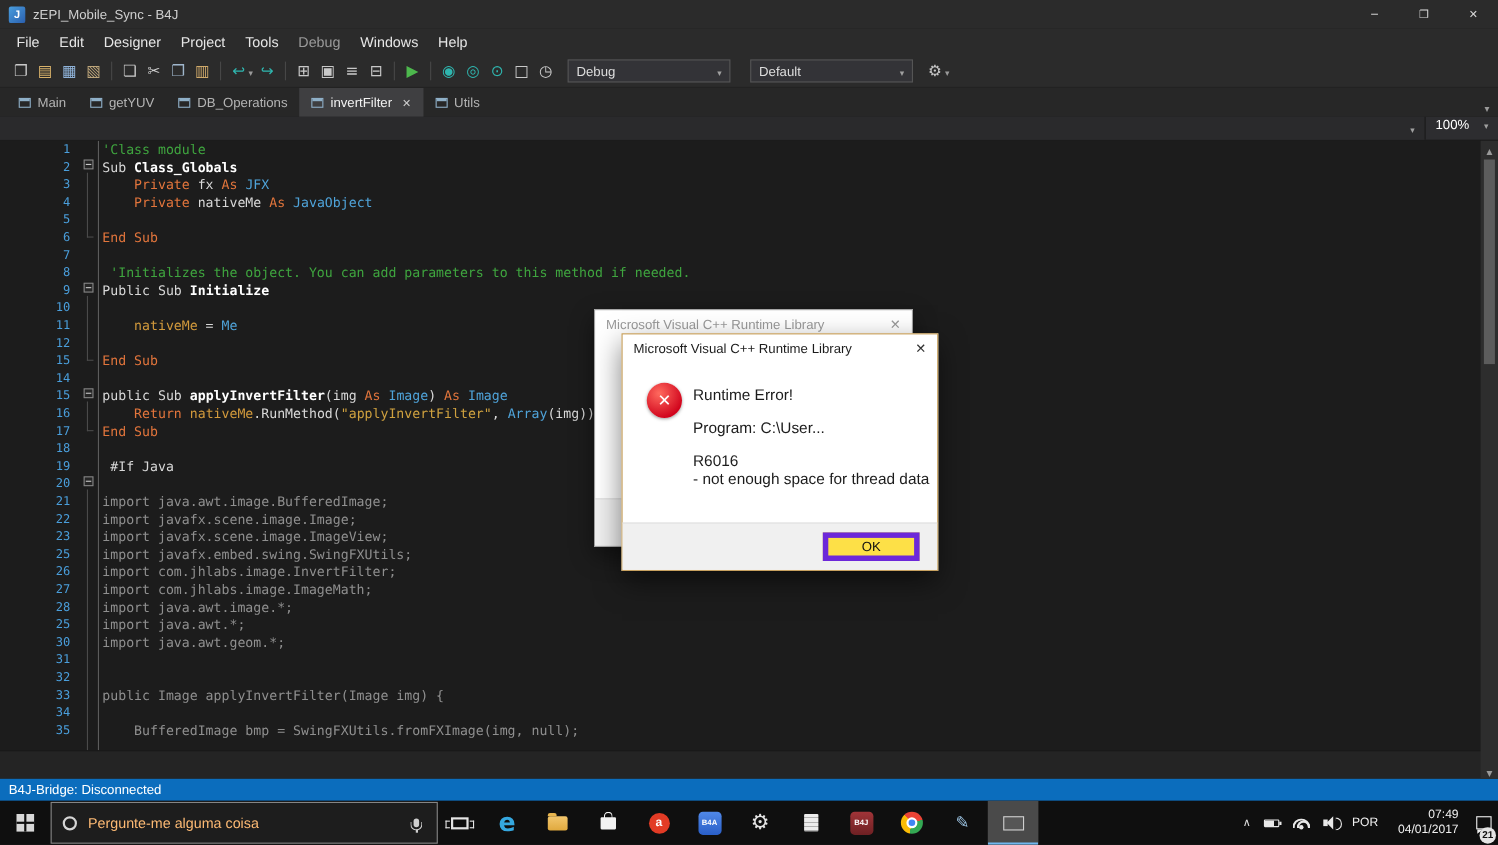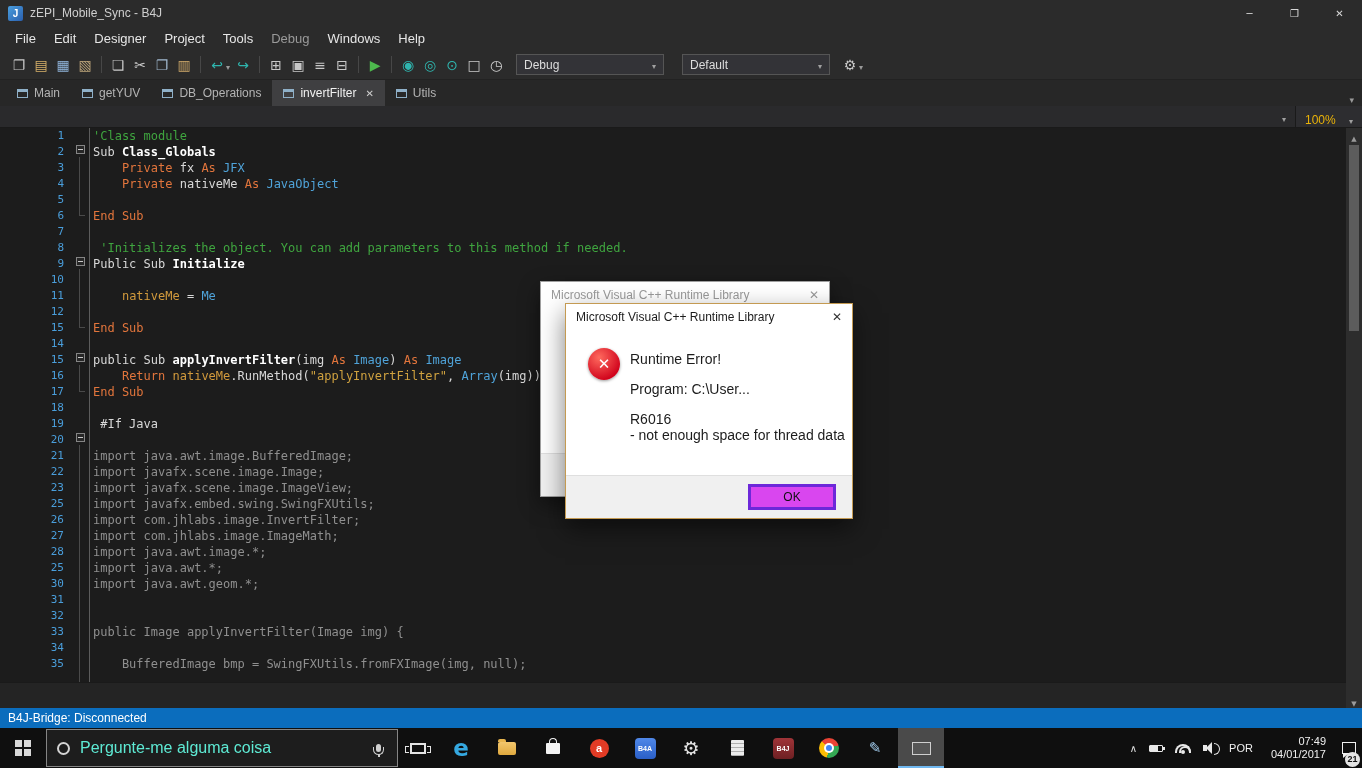--- a/index.html
+++ b/index.html
@@ -46,22 +46,22 @@
   .tab-ico::before{content:"";position:absolute;top:0;left:0;right:0;height:2px;background:#8fb0c8}
   .tab-close{margin-left:3px}
   .tab-close::before{content:"✕";color:#cfcfcf;font-size:10px}
   .tab-overflow{position:absolute;right:8px;top:9px}
   .tab-overflow::before{content:"▾";color:#9a9a9a;font-size:9px}
 
   
   .navbar{height:22px;background:#2d2d30;border-bottom:1px solid #1a1a1a;display:flex}
   .nav-combo{flex:1;border-right:1px solid #1a1a1a;display:flex;align-items:center;
     justify-content:flex-end;padding-right:9px;background:#2a2a2c}
-  .zoom{width:66px;display:flex;align-items:flex-end;justify-content:space-between;
-    padding:0 9px;color:#eab308;font-size:12px}
+  .zoom{width:66px;display:flex;align-items:flex-start;justify-content:space-between;
+    padding:0 9px;color:#ffffff;font-size:12px}
 
   
   .editor{position:relative;height:554px;background:#1c1c1c;overflow:hidden}
   .codewrap{position:absolute;top:0;left:0;right:16px;bottom:0;overflow:hidden}
   .codewrap::before{content:"";position:absolute;left:89px;top:0;bottom:0;width:1px;background:#5c5c5c}
   .cl{display:flex;height:16px;white-space:pre;
     font-family:"DejaVu Sans Mono",monospace;font-size:12px;line-height:16px}
   .ln{flex:0 0 70px;text-align:right;padding-right:6px;color:#4a9edb;font-size:11px}
   .fd{flex:0 0 20px;text-align:center}
   .fdbox{display:inline-block;width:9px;height:9px;border:1px solid #858585;
@@ -90,21 +90,21 @@
 
   
   .taskbar{height:40px;background:#0f0f0f;display:flex;align-items:center;position:relative}
   .start{width:46px;height:40px;display:flex;align-items:center;justify-content:center}
   .win-logo{width:16px;height:16px;
     background:linear-gradient(#0f0f0f,#0f0f0f) 50% 0/2px 100% no-repeat,
                linear-gradient(#0f0f0f,#0f0f0f) 0 50%/100% 2px no-repeat,#d8d8d8}
   .search{width:352px;height:38px;border:1px solid #858585;background:#1d1d1d;
     display:flex;align-items:center;gap:10px;padding:0 10px}
   .cring{width:13px;height:13px;border:2px solid #d4d4d4;border-radius:50%;flex:0 0 auto}
-  .search-text{color:#5eead4;font-size:16px;flex:1}
+  .search-text{color:#fdba74;font-size:13px;flex:1}
   .mic{position:relative;width:5px;height:8px;background:#cfcfcf;border-radius:3px;margin-right:6px}
   .mic::before{content:"";position:absolute;left:-3px;top:3px;width:9px;height:7px;
     border:1.5px solid #cfcfcf;border-top:none;border-radius:0 0 7px 7px}
   .mic::after{content:"";position:absolute;left:1.5px;bottom:-5px;width:2px;height:3px;background:#cfcfcf}
   .tb-slot{width:40px;height:40px;display:flex;align-items:center;justify-content:center}
   .tview{width:16px;height:11px;border:2px solid #e4e4e4;position:relative}
   .tview::before{content:"";position:absolute;left:-7px;top:1px;width:3px;height:5px;
     border:1px solid #e4e4e4;border-right:none}
   .tview::after{content:"";position:absolute;right:-7px;top:1px;width:3px;height:5px;
     border:1px solid #e4e4e4;border-left:none}
@@ -175,22 +175,22 @@
   .dlg-x.inactive::before{color:#9a9a9a}
   .err-ico{position:absolute;left:22px;top:44px;width:32px;height:32px;border-radius:50%;
     background:radial-gradient(circle at 35% 30%,#ff6a5e,#d0021b 75%);
     box-shadow:0 1px 3px rgba(0,0,0,.4);display:flex;align-items:center;justify-content:center}
   .err-ico::before{content:"✕";color:#fff;font-weight:bold;font-size:15px;
     font-family:"DejaVu Sans",sans-serif}
   .dmsg{position:absolute;left:64px;font-size:14px}
   .m1{top:47px}.m2{top:77px}.m3{top:107px}.m4{top:123px}
   .dlg-footer{position:absolute;left:0;right:0;bottom:0;height:43px;background:#f0f0f0;
     border-top:1px solid #dfdfdf}
-  .okbtn{position:absolute;right:16px;top:8px;width:88px;height:26px;background:#d946ef;
-    border:3px solid #6d28d9;font-size:12px;color:#111;
+  .okbtn{position:absolute;right:16px;top:8px;width:88px;height:26px;background:#fde047;
+    border:5px solid #6d28d9;font-size:12px;color:#111;
     font-family:"Liberation Sans",sans-serif;display:flex;align-items:center;justify-content:center}
 </style>
 </head>
 <body>
 
 <div class="app">
 
   <div class="titlebar">
     <span class="app-ico">J</span>
     <span class="title-text">zEPI_Mobile_Sync - B4J</span>

